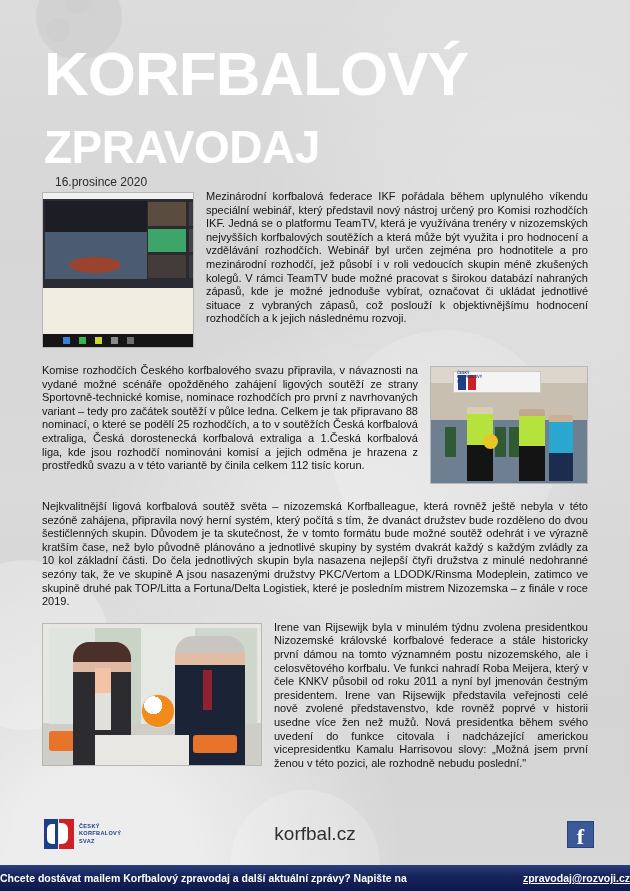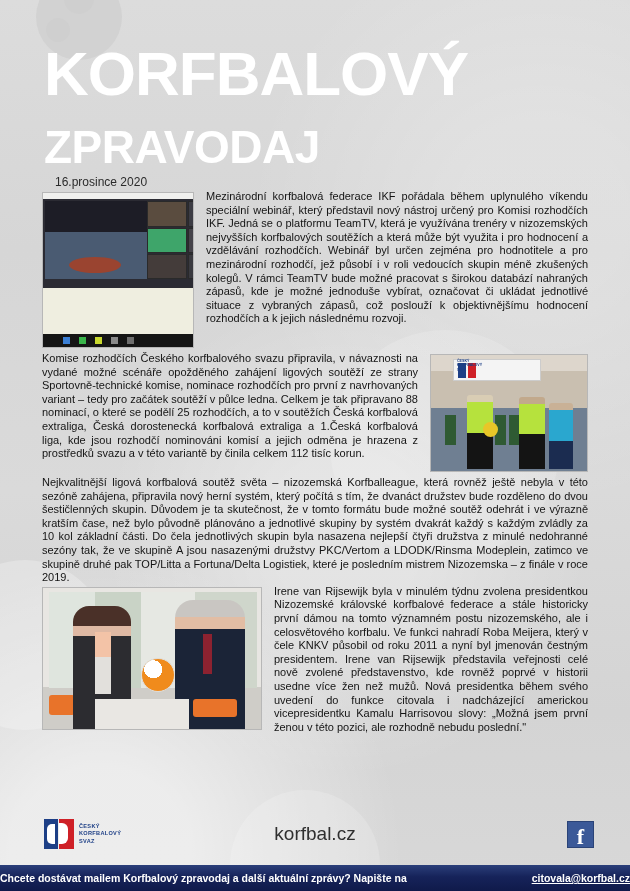--- a/index.html
+++ b/index.html
@@ -196,21 +196,21 @@
   }
   .ph-pres .chair {
     position:absolute; left:150px; bottom:12px; width:44px; height:18px;
     background:#e8732a; border-radius:3px;
   }
   .ph-pres .chair2 {
     position:absolute; left:6px; bottom:14px; width:26px; height:20px;
     background:#e8732a; border-radius:3px;
   }
 
-  .p-gap { }
+  .p-gap { margin-top:12px; }
   .clr { clear:both; }
 
   
   .footer {
     position:absolute; left:0; bottom:26px; width:630px; height:50px;
     z-index:4;
   }
   .csks-logo {
     position:absolute; left:44px; top:4px;
     display:flex; align-items:center; gap:5px;
@@ -363,16 +363,16 @@
     <div class="site">korfbal.cz</div>
 
     <div class="fb">
       <span>f</span>
     </div>
 
   </div>
 
   <div class="bluebar">
     <span class="bb-text">Chcete dostávat mailem Korfbalový zpravodaj a další aktuální zprávy?  Napište na</span>
-    <span class="bb-mail">citovala@korfbal.cz</span>
+    <span class="bb-mail">zpravodaj@rozvoji.cz</span>
   </div>
 
 </div>
 
 </body></html>

